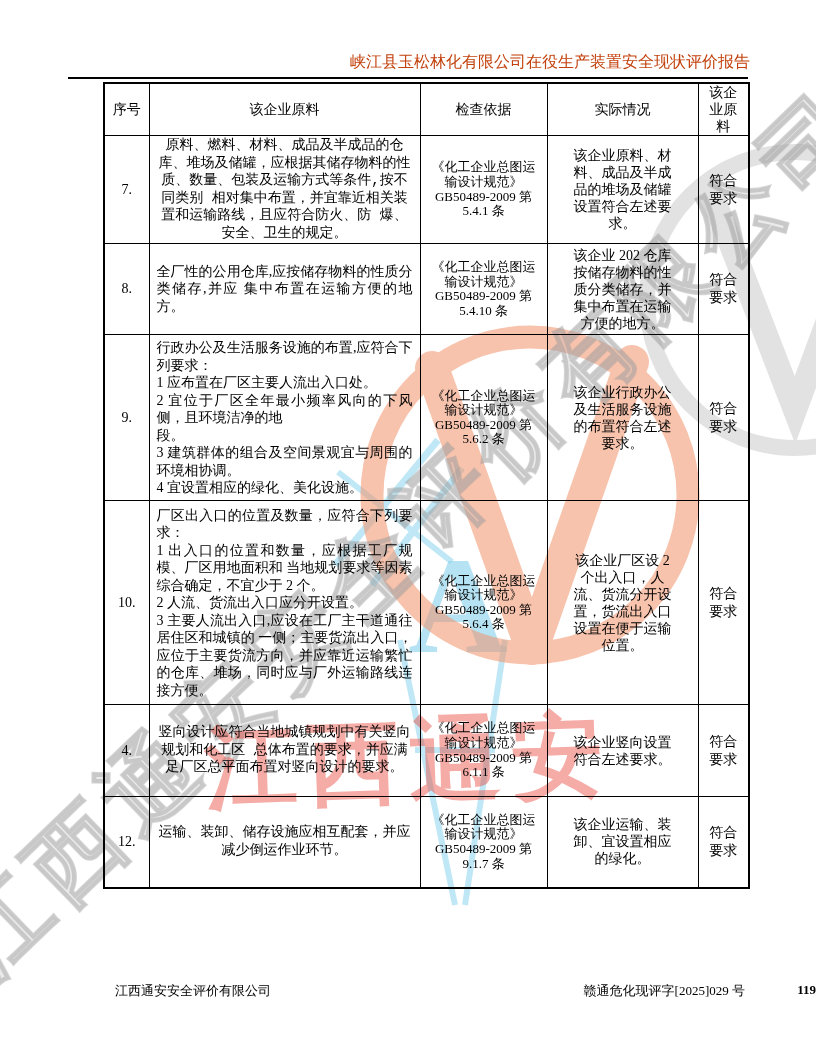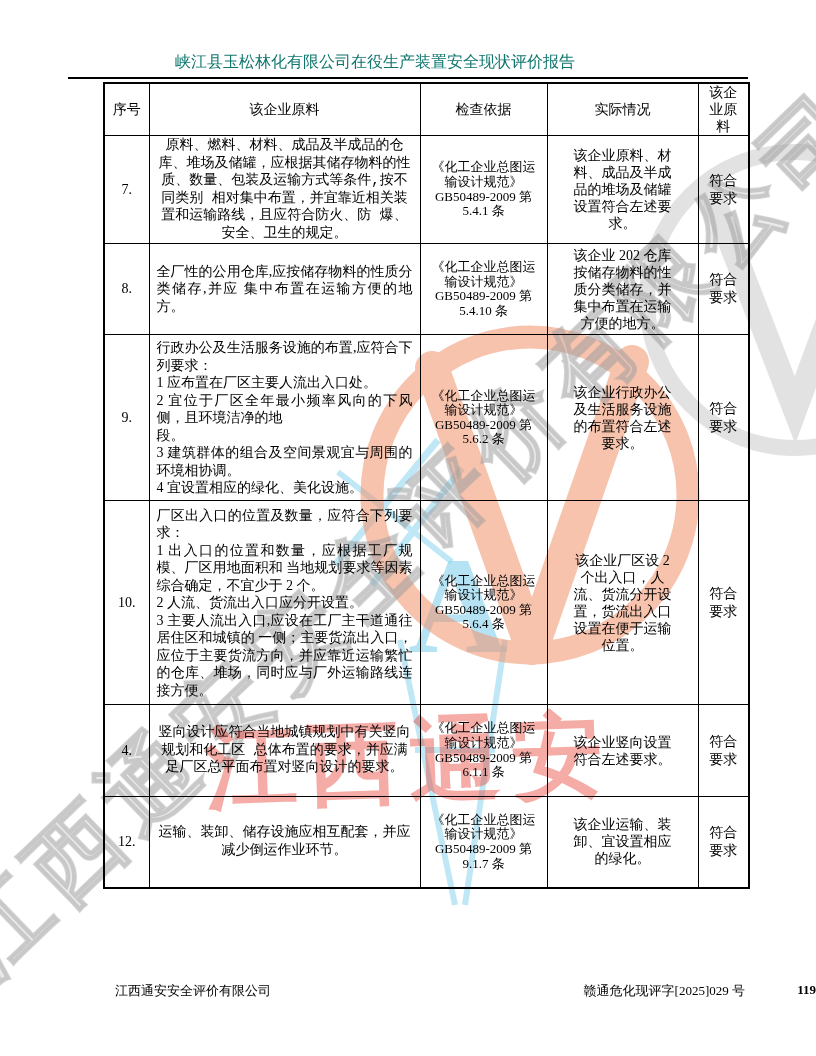--- a/index.html
+++ b/index.html
@@ -20,22 +20,22 @@
     font-weight:700;
   }
   .wm-red {
     position:absolute; left:205px; top:700px;
     font-size:92px; font-weight:700; letter-spacing:10px; white-space:nowrap;
     color:rgba(232,72,60,0.45); transform:rotate(-2deg);
   }
   .wm-svg { position:absolute; inset:0; width:816px; height:1056px; }
   
   .doc-header {
-    position:absolute; top:52px; left:0; width:750px; text-align:center;
-    font-size:16px; color:#0f766e; z-index:2;
+    position:absolute; top:52px; left:0; width:750px; text-align:right;
+    font-size:16px; color:#c2410c; z-index:2;
   }
   .header-rule {
     position:absolute; top:77px; left:68px; width:680px; height:2px;
     background:#000; z-index:2;
   }
   
   table.checklist {
     position:absolute; left:103px; top:82px; width:645px; z-index:1;
     border-collapse:collapse; table-layout:fixed;
     border:2px solid #000; background:transparent;

